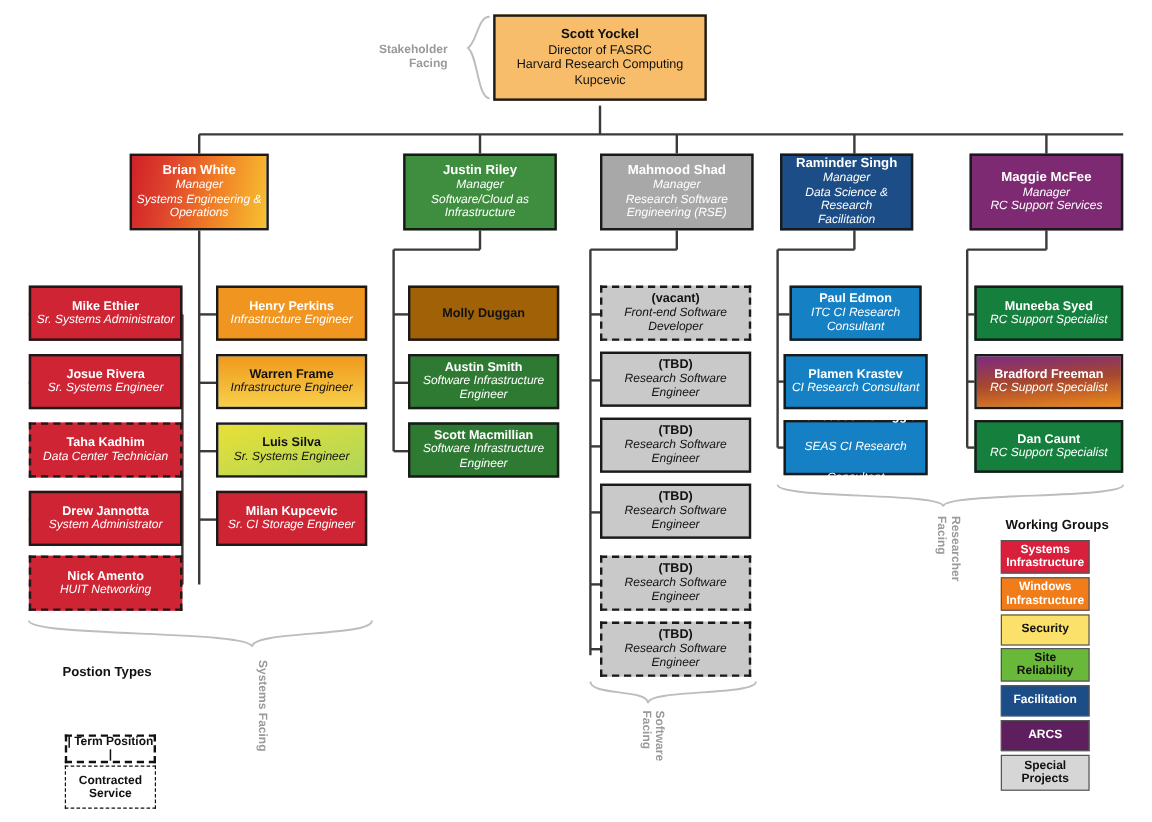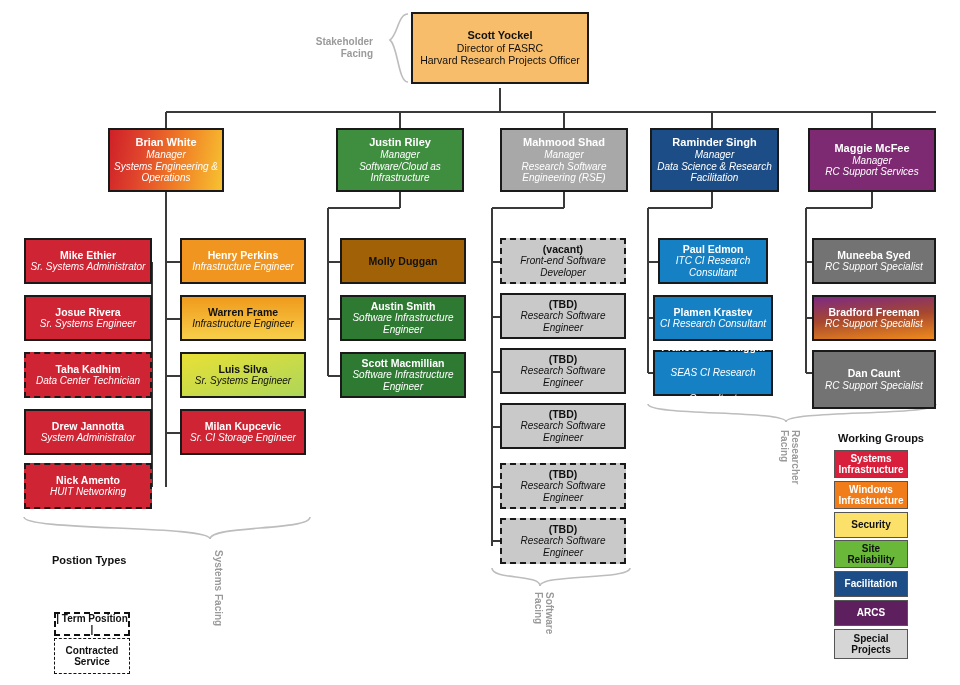--- a/index.html
+++ b/index.html
@@ -65,21 +65,21 @@
 
   .f-red    { background: #cf2433; }
   .f-orange { background: #f0951f; }
   .f-orange2{ background: linear-gradient(180deg, #f09a1c 0%, #f7cf4a 100%); }
   .f-yellow { background: linear-gradient(160deg, #e8e036 0%, #aed659 100%); }
   .f-lgreen { background: #98d island; }
   .f-lgreen { background: #a16207; }
   .f-dgreen { background: #2f7a33; }
   .f-lgray  { background: #c9c9c9; }
   .f-blue2  { background: #1580c4; }
-  .f-purp2  { background: #737373; }
+  .f-purp2  { background: #15803d; }
   .f-purpor { background: linear-gradient(175deg, #7d2a83 0%, #a6472f 48%, #ee8a1c 100%); }
 
   
   .facing {
     position: absolute;
     color: #9a9a9a;
     font-size: 10px;
     font-weight: bold;
     line-height: 1.15;
     text-align: right;
@@ -225,21 +225,21 @@
   </div>
 
   <div class="facing vert" style="left:778px; top:430px; height:86px;">
     <span>Researcher</span>
     <span style="margin-left:3px;">Facing</span>
   </div>
 
   <div class="node root f-root dark" style="left:411px; top:12px; width:178px; height:72px;">
     <div class="nm">Scott Yockel</div>
     <div class="ttl">Director of FASRC</div>
-    <div class="ttl2">Harvard Research Projects Officer</div>
+    <div class="ttl2">Harvard Research Computing Kupcevic</div>
   </div>
 
   <div class="node mgr f-bw light" style="left:108px; top:128px; width:116px; height:64px;">
     <div class="nm">Brian White</div>
     <div class="ttl">Manager</div>
     <div class="ttl2">Systems Engineering &amp;</div>
     <div class="ttl2">Operations</div>
   </div>
 
   <div class="node mgr f-green light" style="left:336px; top:128px; width:128px; height:64px;">
@@ -249,21 +249,21 @@
     <div class="ttl2">Infrastructure</div>
   </div>
 
   <div class="node mgr f-gray light" style="left:500px; top:128px; width:128px; height:64px;">
     <div class="nm">Mahmood Shad</div>
     <div class="ttl">Manager</div>
     <div class="ttl2">Research Software</div>
     <div class="ttl2">Engineering (RSE)</div>
   </div>
 
-  <div class="node mgr f-blue light" style="left:650px; top:128px; width:129px; height:64px;">
+  <div class="node mgr f-blue light" style="left:650px; top:128px; width:111px; height:64px;">
     <div class="nm">Raminder Singh</div>
     <div class="ttl">Manager</div>
     <div class="ttl2">Data Science &amp; Research</div>
     <div class="ttl2">Facilitation</div>
   </div>
 
   <div class="node mgr f-purp light" style="left:808px; top:128px; width:128px; height:64px;text-align:center;">
     <div class="nm">Maggie McFee</div>
     <div class="ttl">Manager</div>
     <div class="ttl2">RC Support Services</div>
@@ -368,21 +368,21 @@
   </div>
 
   <div class="node f-purp2 light" style="left:812px; top:238px; width:124px; height:46px;">
     <div class="nm">Muneeba Syed</div>
     <div class="ttl">RC Support Specialist</div>
   </div>
   <div class="node f-purpor light" style="left:812px; top:295px; width:124px; height:46px;">
     <div class="nm">Bradford Freeman</div>
     <div class="ttl">RC Support Specialist</div>
   </div>
-  <div class="node f-purp2 light" style="left:812px; top:350px; width:124px; height:59px;">
+  <div class="node f-purp2 light" style="left:812px; top:350px; width:124px; height:44px;">
     <div class="nm">Dan Caunt</div>
     <div class="ttl">RC Support Specialist</div>
   </div>
 
   <div class="legend-title" style="left:52px; top:554px;">Postion Types</div>
 
   <div class="pt-box term" style="left:54px; top:612px; width:76px; height:24px;">
     <div>| Term Position |</div>
   </div>
   <div class="pt-box contr" style="left:54px; top:638px; width:76px; height:36px; border-style:dashed;">

